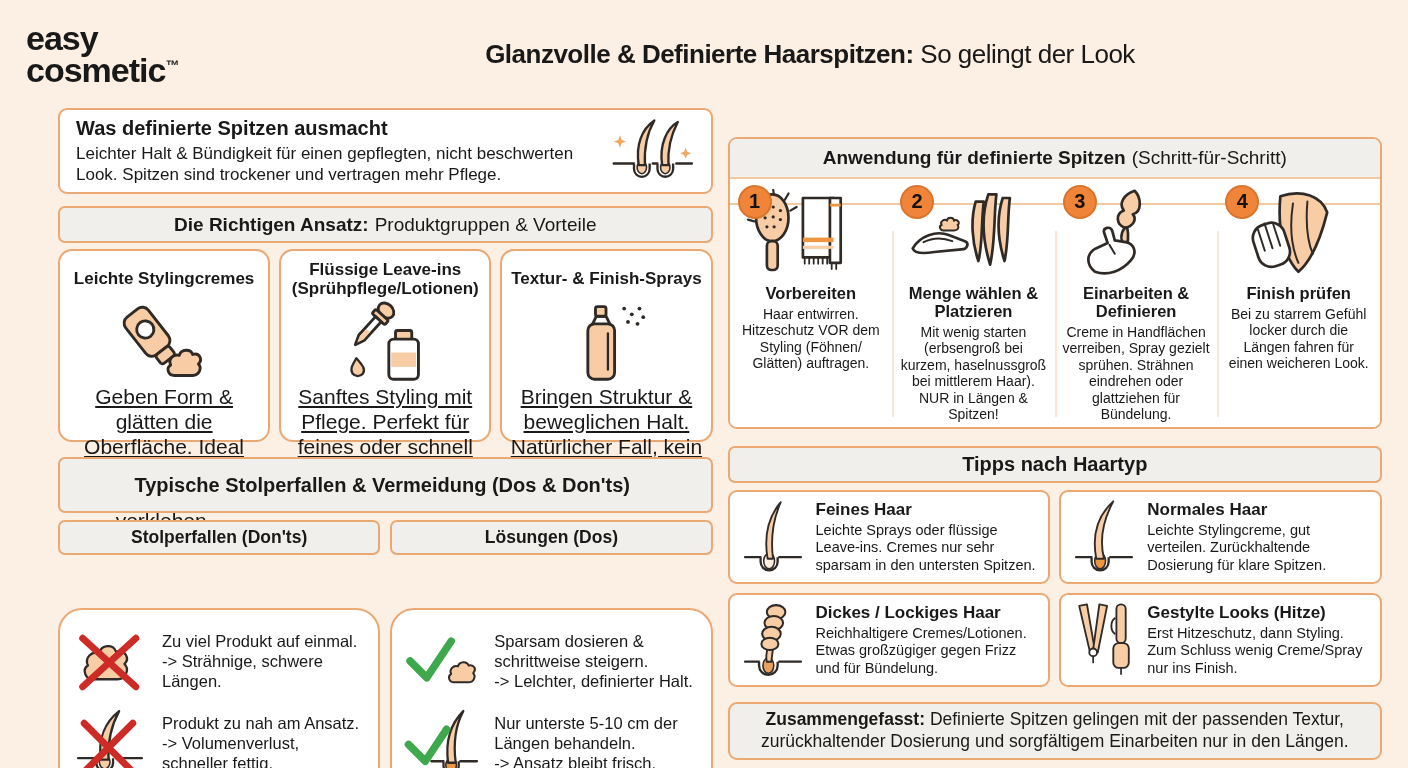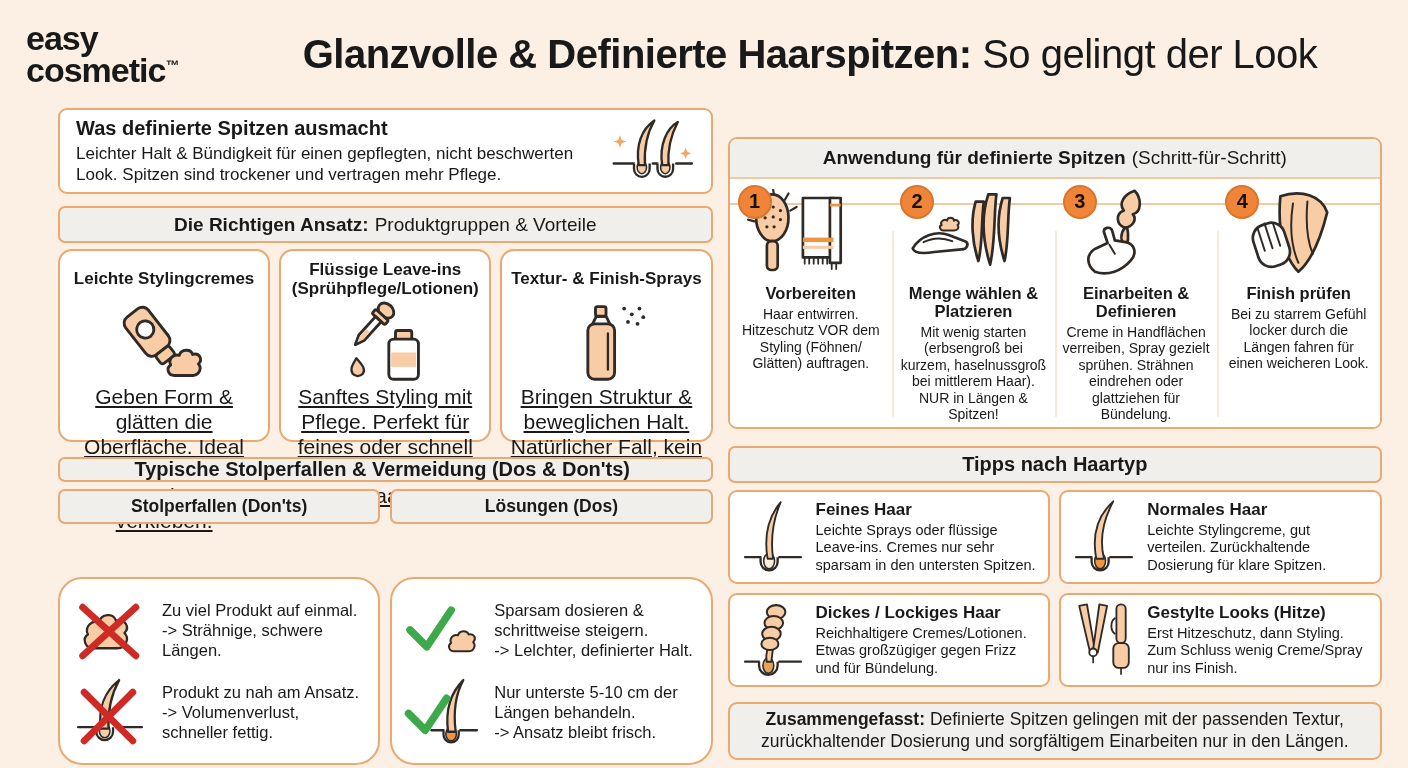--- a/index.html
+++ b/index.html
@@ -10,21 +10,21 @@
   *{box-sizing:border-box; margin:0; padding:0;}
   html,body{background:var(--bg);}
   .page{position:relative; width:1408px; height:768px; background:var(--bg);
     font-family:"Liberation Sans", sans-serif; color:var(--ink); padding:0 26px; overflow:hidden;}
   
   .topbar{display:flex; align-items:center; height:108px;}
   .logo{width:212px; line-height:.95; font-weight:bold; letter-spacing:-1px;}
   .logo-l1{font-size:34px;}
   .logo-l2{font-size:34px;}
   .tm{font-size:14px; vertical-align:super; font-weight:bold; letter-spacing:0;}
-  .title{flex:1; text-align:center; font-size:40px; font-weight:normal; letter-spacing:-.5px;}
+  .title{flex:1; text-align:center; font-size:26px; font-weight:normal; letter-spacing:-.5px;}
   .title .tb{font-weight:bold;}
   
   .cols{display:flex; gap:15px;padding-left:32px;}
   .col{width:669px; display:flex; flex-direction:column;}
   .box{background:#fff; border:2px solid var(--border); border-radius:9px;}
   .bar{background:var(--bar); border:2px solid var(--border); border-radius:7px;
        text-align:center; font-size:19px; display:flex; align-items:center; justify-content:center;}
   .bar b{margin-right:6px;}
   
   .intro{height:86px; display:flex; align-items:center; padding:8px 16px; gap:10px;}
@@ -33,21 +33,21 @@
   .intro-body{font-size:17px; line-height:1.25; max-width:540px;}
   .intro-icon{width:86px; height:66px; flex:none;}
   
   .helpers-bar{height:37px; margin-top:12px;}
   .cards3{display:flex; gap:9px; margin-top:6px;}
   .pcard{flex:1; height:193px; padding:8px 8px; text-align:center; display:flex; flex-direction:column; align-items:center;border-radius:14px;}
   .pcard-title{font-size:17px; font-weight:bold; line-height:1.12; min-height:40px; display:flex; align-items:center;}
   .pcard-icon{height:86px; display:flex; align-items:center; justify-content:center;}
   .pcard-body{font-size:21px; line-height:1.18;text-decoration:underline;}
   
-  .pit-bar{height:25px; margin-top:15px; font-size:20px;}
+  .pit-bar{height:56px; margin-top:15px; font-size:20px;}
   .pit-cols{display:flex; gap:10px; margin-top:7px;}
   .pit-col{flex:1; display:flex; flex-direction:column;gap:48px;}
   .pit-head{height:35px; font-size:17.5px; font-weight:bold;}
   .pit-box{margin-top:5px; height:188px; padding:10px 12px; display:flex; flex-direction:column; justify-content:space-around;border-radius:24px;}
   .pit-item{display:flex; align-items:center; gap:14px;}
   .pit-icon{width:76px; height:76px; flex:none;}
   .pit-text{font-size:16.5px; line-height:1.22; white-space:pre-line;}
   
   .steps-box{height:292px; overflow:hidden; display:flex; flex-direction:column;margin-top:29px;}
   .steps-head{background:var(--bar); border-bottom:2px solid var(--border-soft); height:40px;

